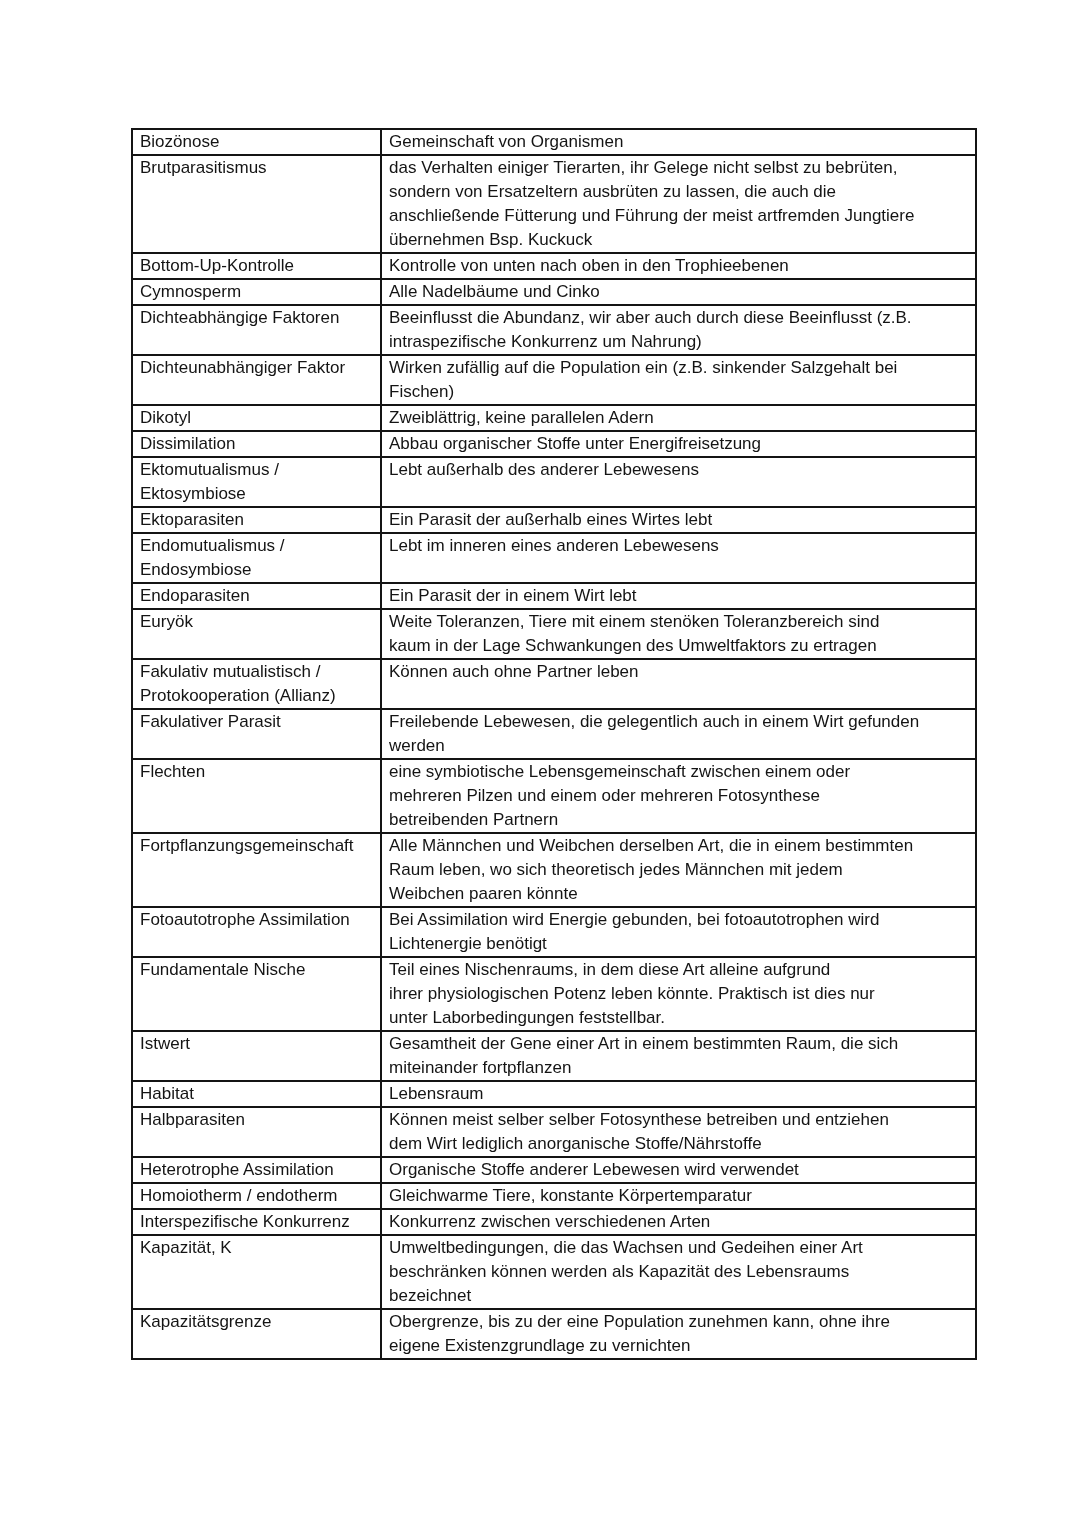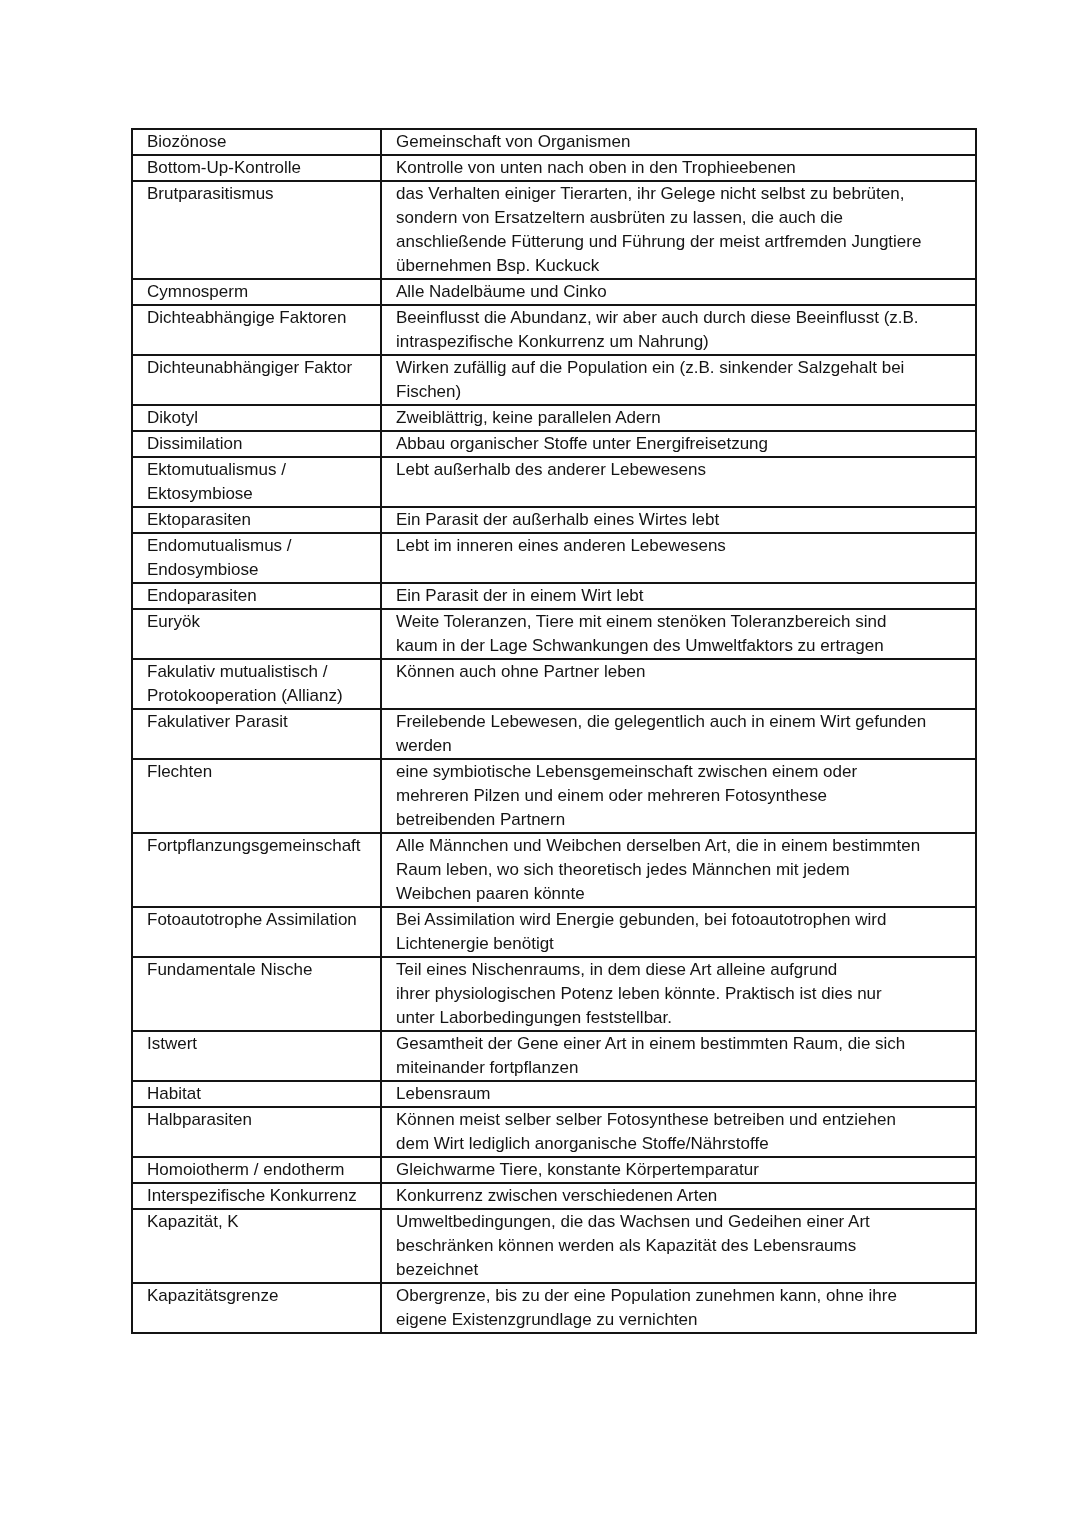--- a/index.html
+++ b/index.html
@@ -22,21 +22,21 @@
     width: 846px;
     border-collapse: collapse;
     table-layout: fixed;
     font-size: 17px;
     line-height: 24px;
     color: #141414;
   }
   table.glossary col.col-term { width: 249px; }
   table.glossary td {
     border: 2px solid #141414;
-    padding: 0 14px;
+    padding: 0 7px;
     vertical-align: top;
     white-space: pre-wrap;
     overflow-wrap: break-word;
   }
 </style>
 </head>
 <body>
 
 <div class="page">
   <table class="glossary">
@@ -44,33 +44,33 @@
       <col class="col-term">
       <col class="col-def">
     </colgroup>
     <tbody>
   <tr>
     <td class="term">Biozönose</td>
     <td class="def">Gemeinschaft von Organismen</td>
   </tr>
 
   <tr>
-    <td class="term">Bottom-Up-Kontrolle</td>
-    <td class="def">Kontrolle von unten nach oben in den Trophieebenen</td>
-  </tr>
-
-  <tr>
     <td class="term">Brutparasitismus</td>
     <td class="def">das Verhalten einiger Tierarten, ihr Gelege nicht selbst zu bebrüten,
 sondern von Ersatzeltern ausbrüten zu lassen, die auch die
 anschließende Fütterung und Führung der meist artfremden Jungtiere
 übernehmen Bsp. Kuckuck</td>
   </tr>
 
   <tr>
+    <td class="term">Bottom-Up-Kontrolle</td>
+    <td class="def">Kontrolle von unten nach oben in den Trophieebenen</td>
+  </tr>
+
+  <tr>
     <td class="term">Cymnosperm</td>
     <td class="def">Alle Nadelbäume und Cinko</td>
   </tr>
 
   <tr>
     <td class="term">Dichteabhängige Faktoren</td>
     <td class="def">Beeinflusst die Abundanz, wir aber auch durch diese Beeinflusst (z.B.
 intraspezifische Konkurrenz um Nahrung)</td>
   </tr>
 
@@ -168,20 +168,24 @@
     <td class="term">Habitat</td>
     <td class="def">Lebensraum</td>
   </tr>
 
   <tr>
     <td class="term">Halbparasiten</td>
     <td class="def">Können meist selber selber Fotosynthese betreiben und entziehen
 dem Wirt lediglich anorganische Stoffe/Nährstoffe</td>
   </tr>
 
+  <tr>
+    <td class="term">Heterotrophe Assimilation</td>
+    <td class="def">Organische Stoffe anderer Lebewesen wird verwendet</td>
+  </tr>
 
   <tr>
     <td class="term">Homoiotherm / endotherm</td>
     <td class="def">Gleichwarme Tiere, konstante Körpertemparatur</td>
   </tr>
 
   <tr>
     <td class="term">Interspezifische Konkurrenz</td>
     <td class="def">Konkurrenz zwischen verschiedenen Arten</td>
   </tr>

